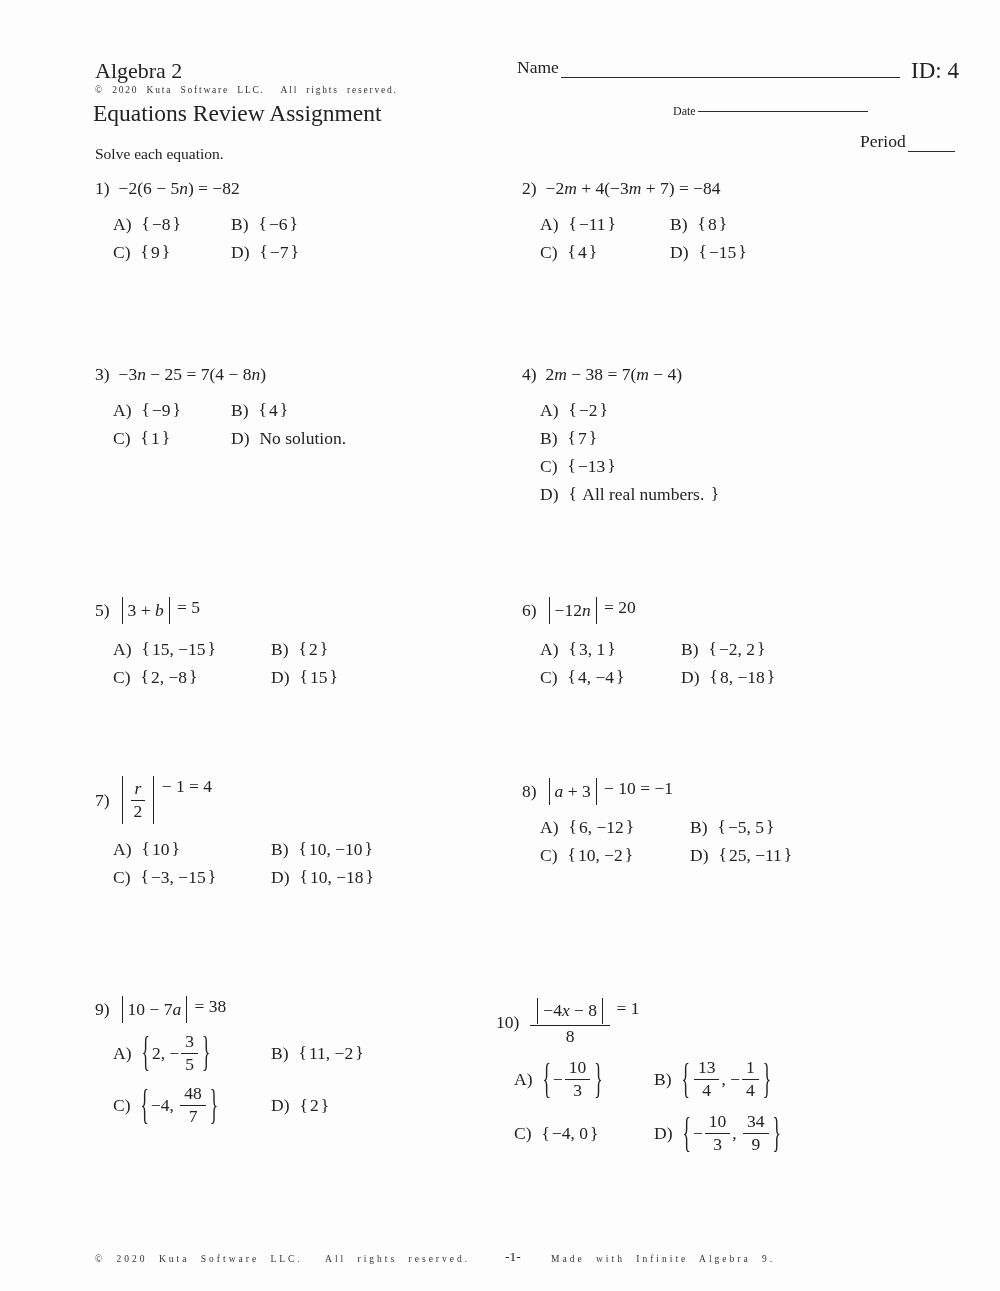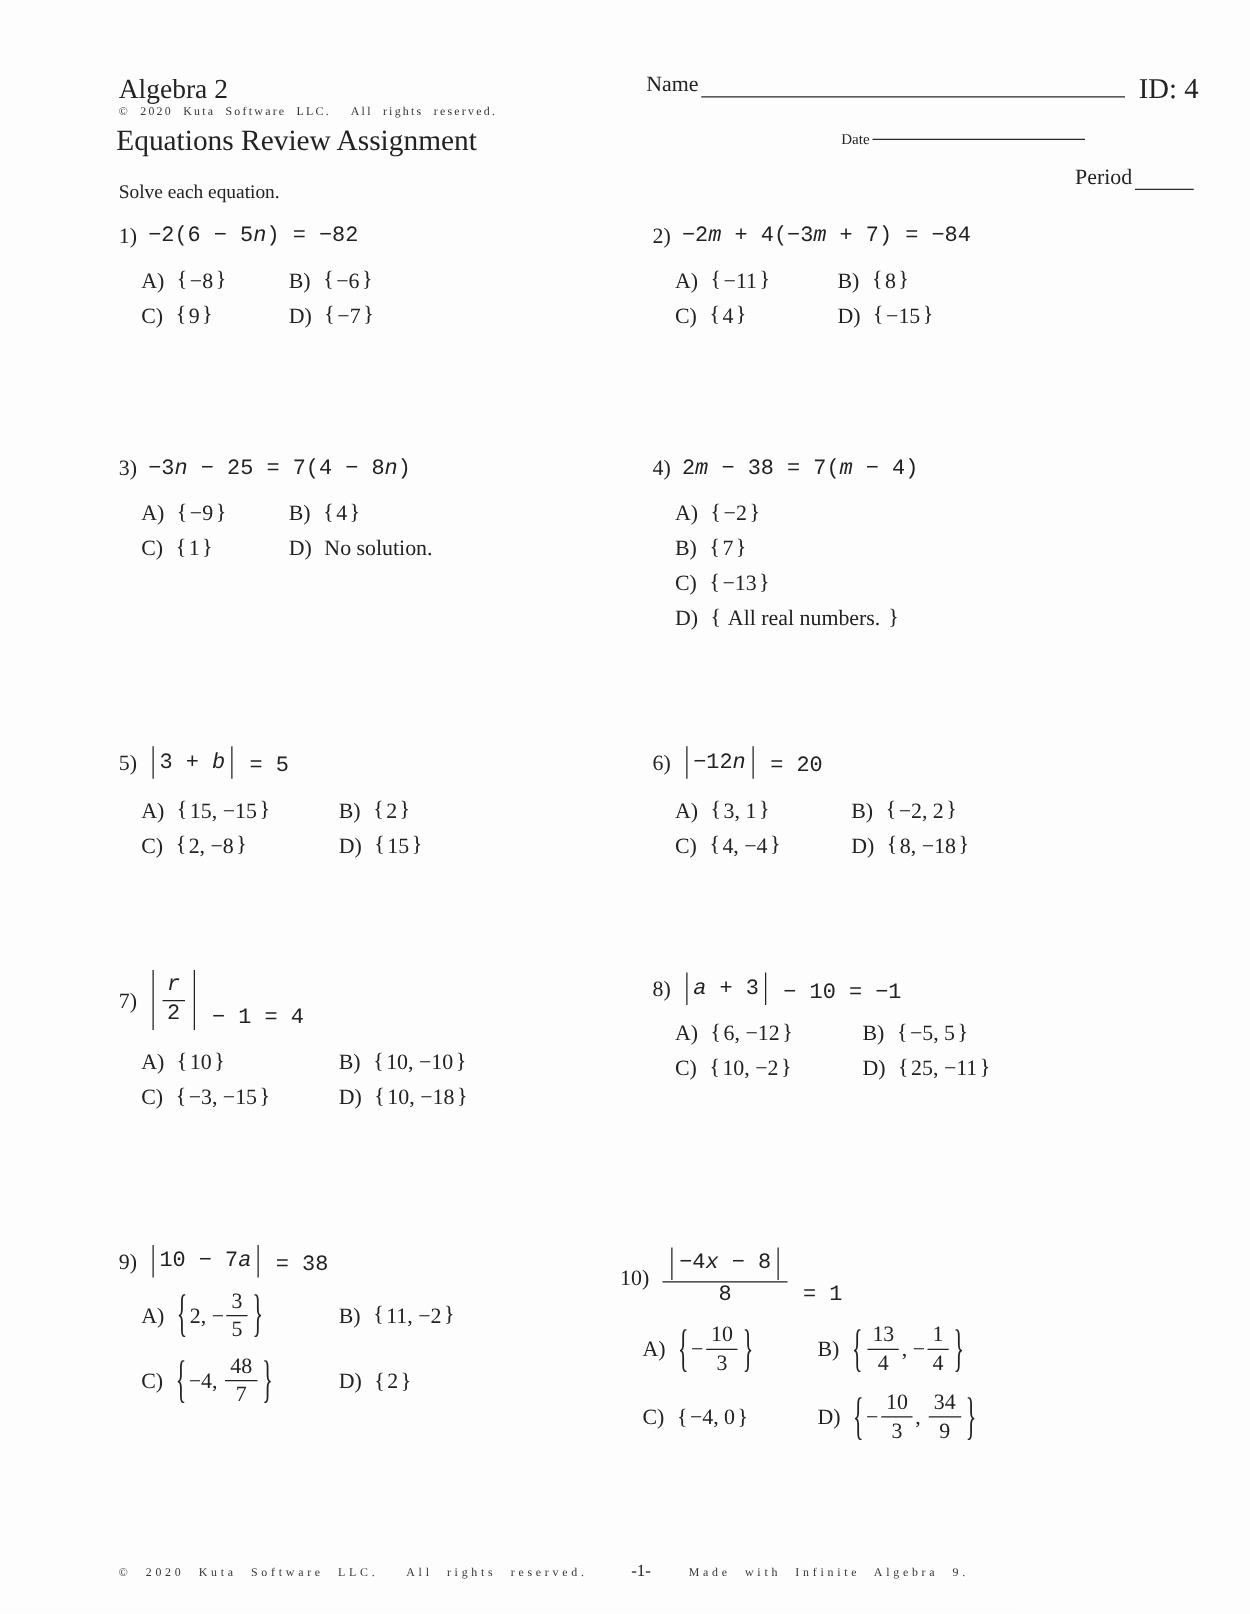--- a/index.html
+++ b/index.html
@@ -20,21 +20,21 @@
   .fill-line    { flex: 1; border-bottom: 1.2px solid #2a2a2a; margin-left: 2px; }
   #instructions { position: absolute; left: 95px; top: 145px; font-size: 15.5px; font-weight: normal; }
 
   #footer-copy  { position: absolute; left: 95px;  top: 1254px; font-size: 9.5px; letter-spacing: 3px; word-spacing: 6px; color: #333; white-space: pre; }
   #footer-page  { position: absolute; left: 505px; top: 1249px; font-size: 13.5px; }
   #footer-made  { position: absolute; left: 551px; top: 1254px; font-size: 9.5px; letter-spacing: 3px; word-spacing: 6px; color: #333; white-space: pre; }
 
   .problem { position: absolute; font-size: 17.5px; }
   .p-head  { display: flex; align-items: center; gap: 9px; margin-bottom: 12px; }
   .p-num   { white-space: pre; }
-  .p-eq    { display: inline-flex; align-items: flex-end; white-space: pre; font-family: Liberation Mono, monospace; }
+  .p-eq    { display: inline-flex; align-items: flex-start; white-space: pre; }
   .choices { display: grid; padding-left: 18px; row-gap: 2px; align-items: center; justify-items: start; }
   .choice  { display: flex; align-items: center; gap: 10px; min-height: 26px; white-space: pre; }
   .c-val   { display: inline-flex; align-items: center; white-space: pre; }
 
   .mi { font-style: italic; }
   .mr { white-space: pre; }
   .mfrac { display: inline-flex; flex-direction: column; align-items: center; margin: 0 2px; line-height: 1.12; }
   .mnum { padding: 0 4px 1px; border-bottom: 1.3px solid #222; display: inline-flex; align-items: center; justify-content: center; }
   .mden { padding: 1px 4px 0; display: inline-flex; align-items: center; justify-content: center; }
   .mabs { display: inline-flex; align-items: center; padding: 3px 5px; margin: 0 3px;

